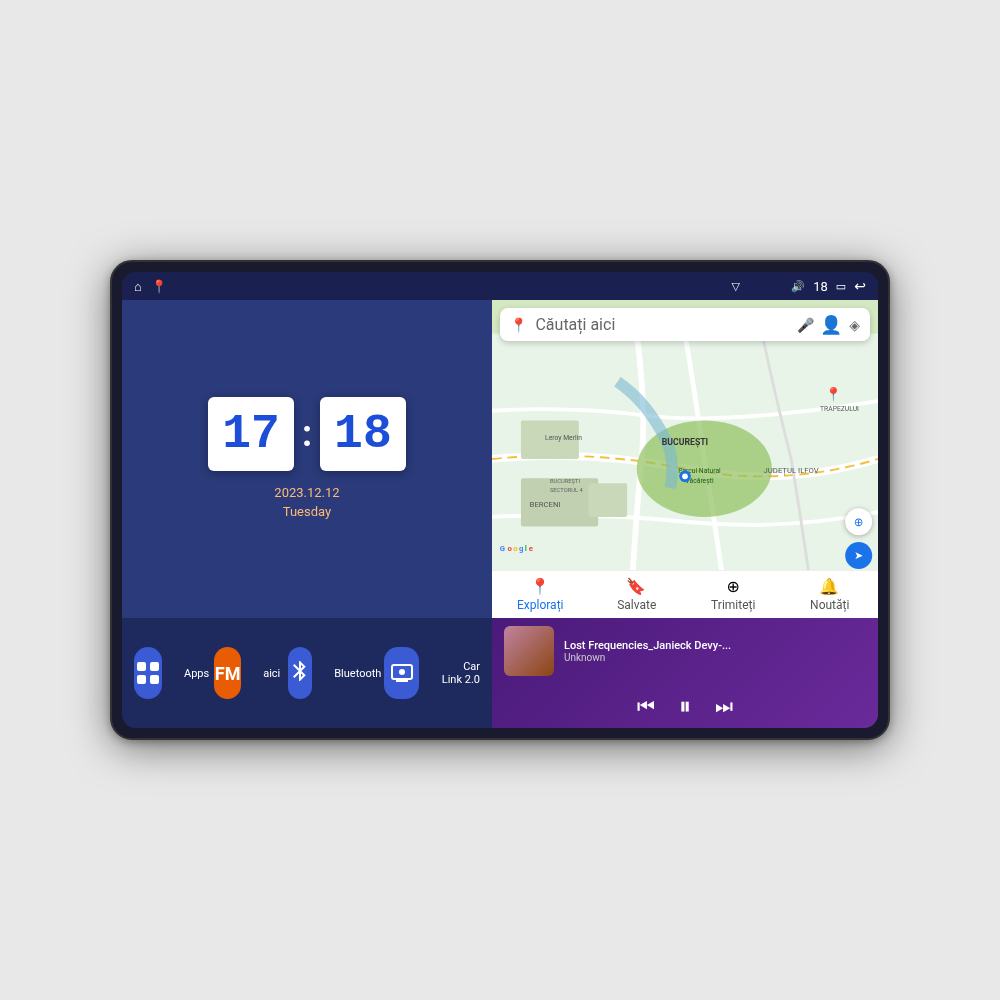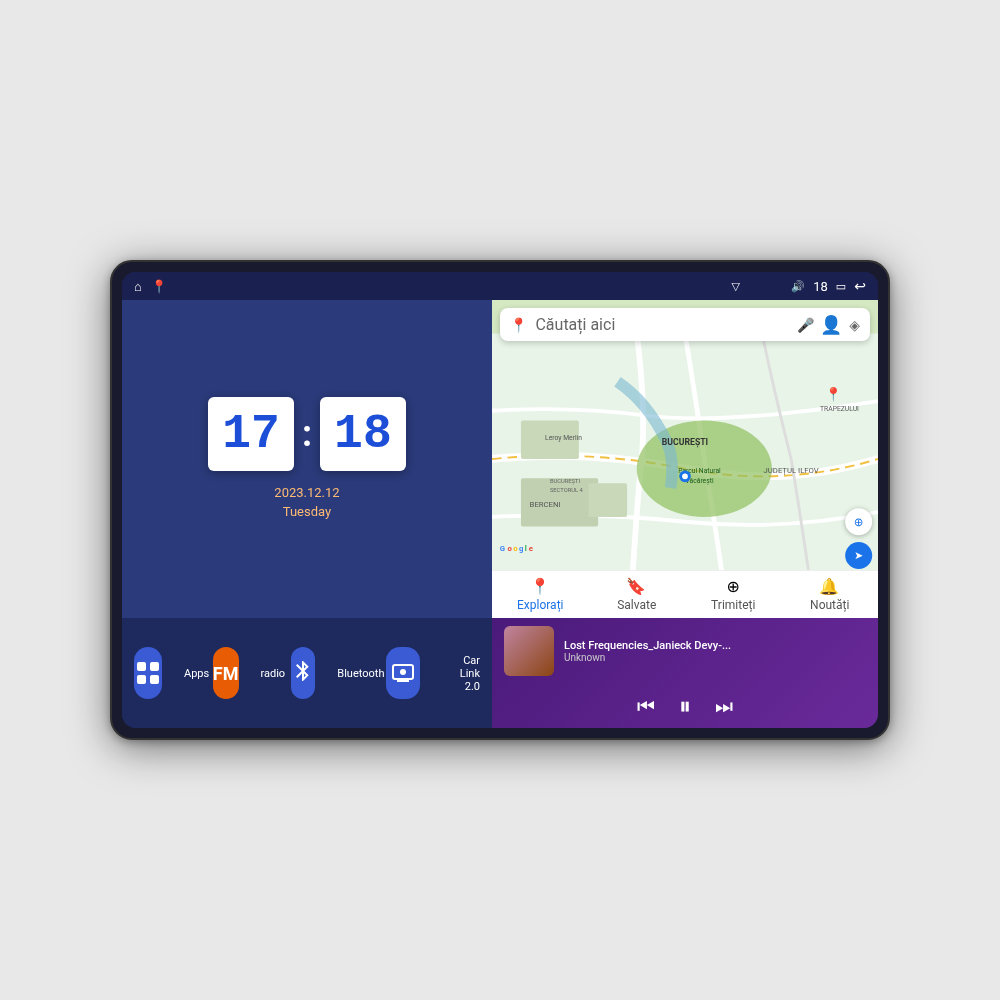--- a/index.html
+++ b/index.html
@@ -389,21 +389,21 @@
               </svg>
             </div>
             <span class="app-label">Apps</span>
           </div>
 
 
           <div class="app-item">
             <div class="app-icon-wrapper app-icon-radio">
               <span style="color:white;font-size:18px;font-weight:bold;">FM</span>
             </div>
-            <span class="app-label">radio</span>
+            <span class="app-label">aici</span>
           </div>
 
           <div class="app-item">
             <div class="app-icon-wrapper app-icon-bluetooth">
               <svg width="24" height="28" viewBox="0 0 24 28" fill="white">
                 <path d="M17.71 7.71L12 2h-1v7.59L6.41 5 5 6.41 10.59 12 5 17.59 6.41 19 11 14.41V22h1l5.71-5.71-4.3-4.29 4.3-4.29zM13 5.83l1.88 1.88L13 9.59V5.83zm1.88 10.46L13 18.17v-3.76l1.88 1.88z"></path>
               </svg>
             </div>
             <span class="app-label">Bluetooth</span>
           </div>

